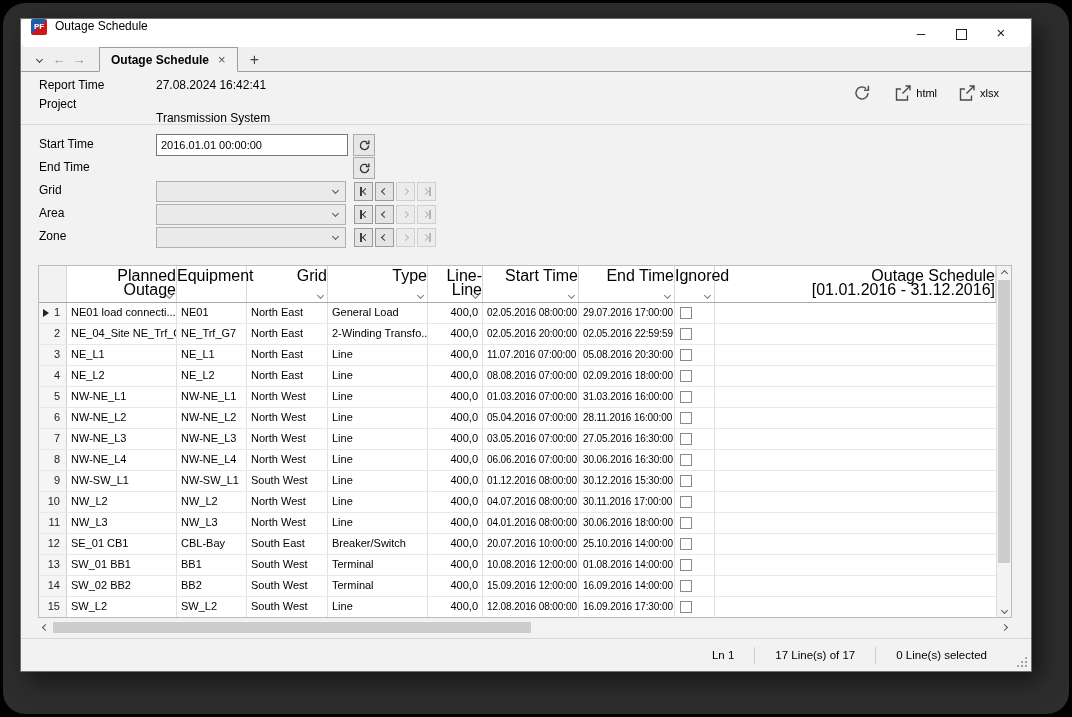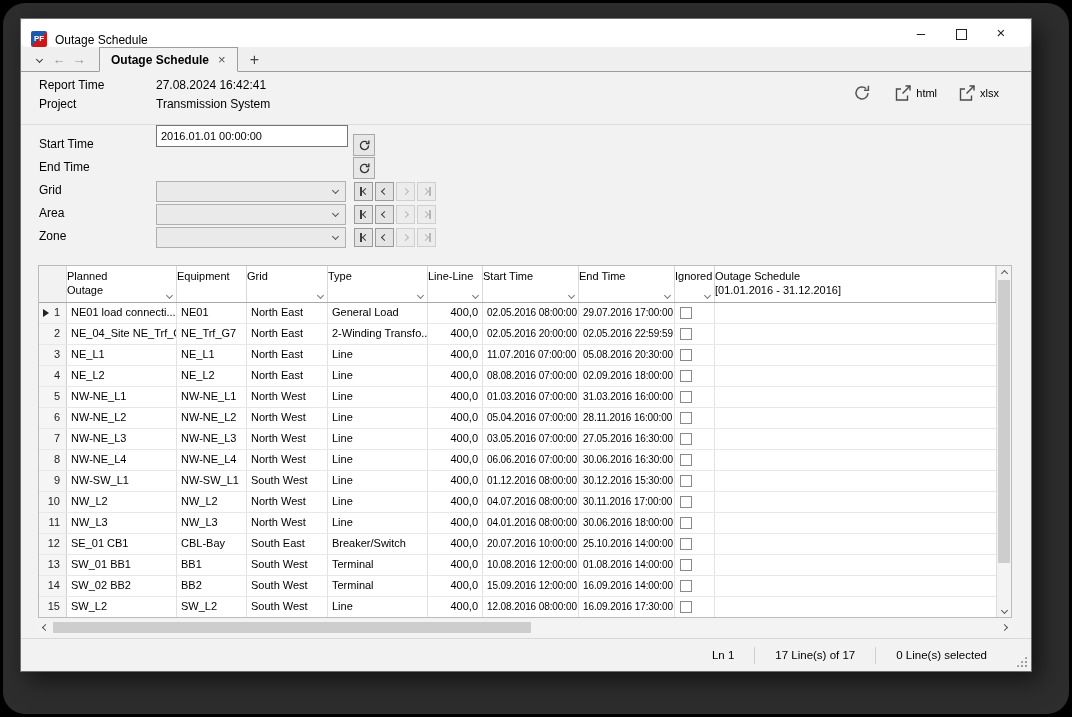--- a/index.html
+++ b/index.html
@@ -2,21 +2,21 @@
 <html><head>
 <meta charset="utf-8">
 <style>
   html,body{margin:0;padding:0;width:1072px;height:717px;overflow:hidden;background:#000;
     font-family:"Liberation Sans","DejaVu Sans",sans-serif;color:#000;}
   .backdrop{position:absolute;inset:3px;background:#2d2d2d;border-radius:22px;}
   .window{position:absolute;left:20px;top:18px;width:1012px;height:654px;background:#f2f2f2;
     border:1px solid #6f6f6f;box-shadow:8px 8px 22px rgba(0,0,0,.55);box-sizing:border-box;}
 
   
-  .titlebar{height:28px;background:#fff;display:flex;align-items:flex-end;padding:0 10px;box-sizing:border-box;border-radius:6px;}
+  .titlebar{height:28px;background:#fff;display:flex;align-items:flex-start;padding:0 10px;box-sizing:border-box;border-radius:6px;}
   .logo{width:16px;height:16px;border-radius:2px;margin-right:8px;color:#fff;font-weight:bold;
     font-size:8px;line-height:16px;text-align:center;
     background:linear-gradient(135deg,#1e5aa8 50%,#cc1719 50%);flex:none;}
   .title{font-size:12px;}
   .wincontrols{margin-left:auto;display:flex;align-items:center;}
   .wc{width:40px;text-align:center;font-size:15px;color:#222;line-height:28px;}
   .maxbox{display:inline-block;width:9px;height:9px;border:1px solid #222;vertical-align:middle;}
 
   
   .arr{display:inline-block;border:solid #444;border-width:0 2px 2px 0;padding:2.5px;}
@@ -64,21 +64,21 @@
   .navbtn.disabled .arr{border-color:#b5b5b5;}
   .navbtn.disabled .bar{background:#b5b5b5;}
 
   
   .tablewrap{position:relative;margin-left:17px;width:974px;height:353px;background:#fff;
     border:1px solid #bcbcbc;box-sizing:border-box;display:flex;}
   .tmain{width:959px;display:flex;flex-direction:column;overflow:hidden;}
   .thead{height:36px;display:flex;border-bottom:1px solid #a8a8a8;background:#fff;flex:none;}
   .hcell{position:relative;flex:none;border-right:1px solid #d8d8d8;box-sizing:border-box;padding-top:3px;}
   .hcell.corner{background:#f2f2f2;}
-  .hlabel{font-size:11px;text-align:left;line-height:14px;}
+  .hlabel{font-size:16px;text-align:right;line-height:14px;}
   .sortchev{position:absolute;right:4px;bottom:4px;border-color:#777 !important;}
 
   .col-rowhead{width:28px;}  .col-planned{width:110px;} .col-equipment{width:70px;}
   .col-grid{width:81px;}     .col-type{width:100px;}    .col-lineline{width:55px;}
   .col-start{width:96px;}    .col-end{width:96px;}      .col-ignored{width:40px;}
   .col-schedule{flex:1 1 auto;width:auto;}
 
   .trow{height:21px;display:flex;border-bottom:1px solid #e8e8e8;box-sizing:border-box;flex:none;}
   .cell{flex:none;box-sizing:border-box;border-right:1px solid #e2e2e2;font-size:11px;line-height:19px;
     padding:0 4px;white-space:nowrap;overflow:hidden;}
@@ -138,21 +138,21 @@
       <span class="tablabel">Outage Schedule</span>
       <span class="tabclose">×</span>
     </div>
     <span class="newtab">+</span>
   </div>
 
   <div class="toolbar">
     <span class="lbl" style="top:6px">Report Time</span>
     <span class="val" style="top:6px">27.08.2024 16:42:41</span>
     <span class="lbl" style="top:25px">Project</span>
-    <span class="val" style="top:25px">Transmission System</span>
+    <span class="val" style="top:39px">Transmission System</span>
     <div class="ticons">
       <span class="iconbtn">
         <svg width="22" height="22" viewBox="0 0 22 22">
             <path d="M17 11a6 6 0 1 1-1.9-4.4" fill="none" stroke="#555" stroke-width="1.5"></path>
             <path d="M17.4 3.8v4.4h-4.4" fill="none" stroke="#555" stroke-width="1.5"></path>
           </svg>
       </span>
       <span class="iconbtn">
         <svg width="20" height="20" viewBox="0 0 20 20" fill="none" stroke="#4a4a4a" stroke-width="1.4">
             <path d="M14.5 12.5V17h-11V6H8"></path>
@@ -169,21 +169,21 @@
           </svg>
         <em>xlsx</em>
       </span>
     </div>
   </div>
 
   <div class="sep"></div>
 
   <div class="filters">
     <span class="flabel" style="top:12px">Start Time</span>
-    <input class="tinput" style="top: 0;" value="2016.01.01 00:00:00">
+    <input class="tinput" style="top: 9px;" value="2016.01.01 00:00:00">
     <span class="rbtn" style="top:9px">
       <svg width="15" height="15" viewBox="0 0 22 22">
           <path d="M17 11a6 6 0 1 1-1.9-4.4" fill="none" stroke="#333" stroke-width="2"></path>
           <path d="M17.4 3.8v4.4h-4.4" fill="none" stroke="#333" stroke-width="2"></path>
         </svg>
     </span>
 
     <span class="flabel" style="top:35px">End Time</span>
     <span class="rbtn" style="top:32px">
       <svg width="15" height="15" viewBox="0 0 22 22">

